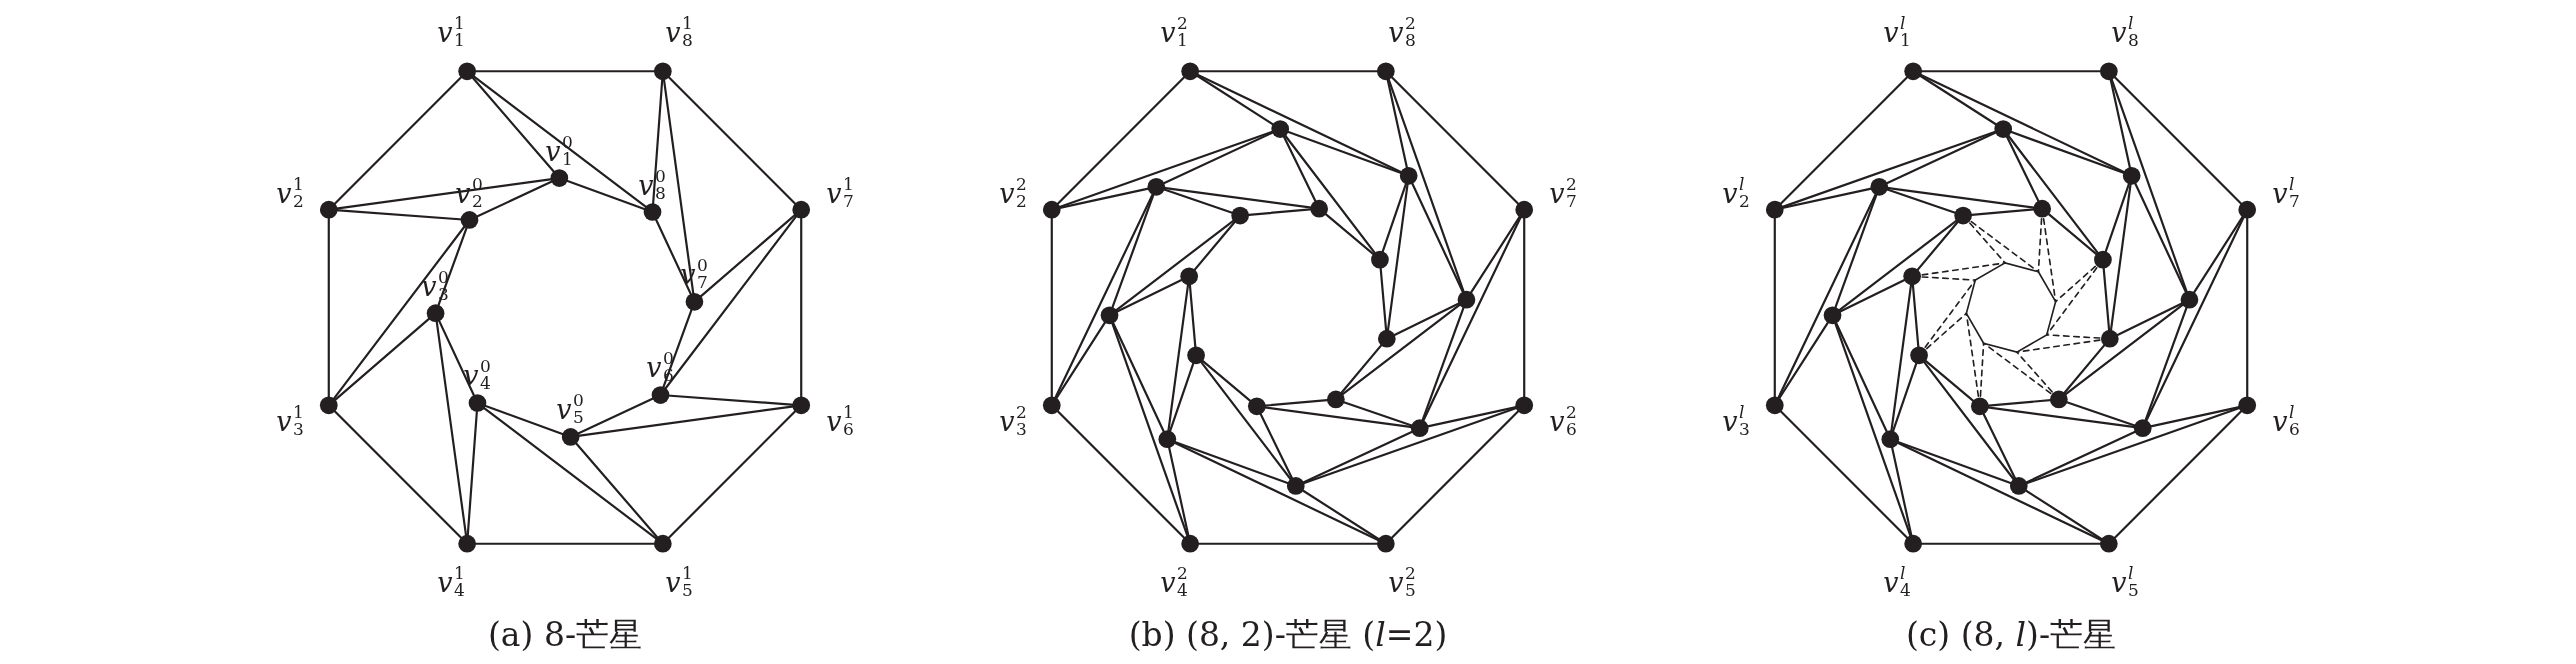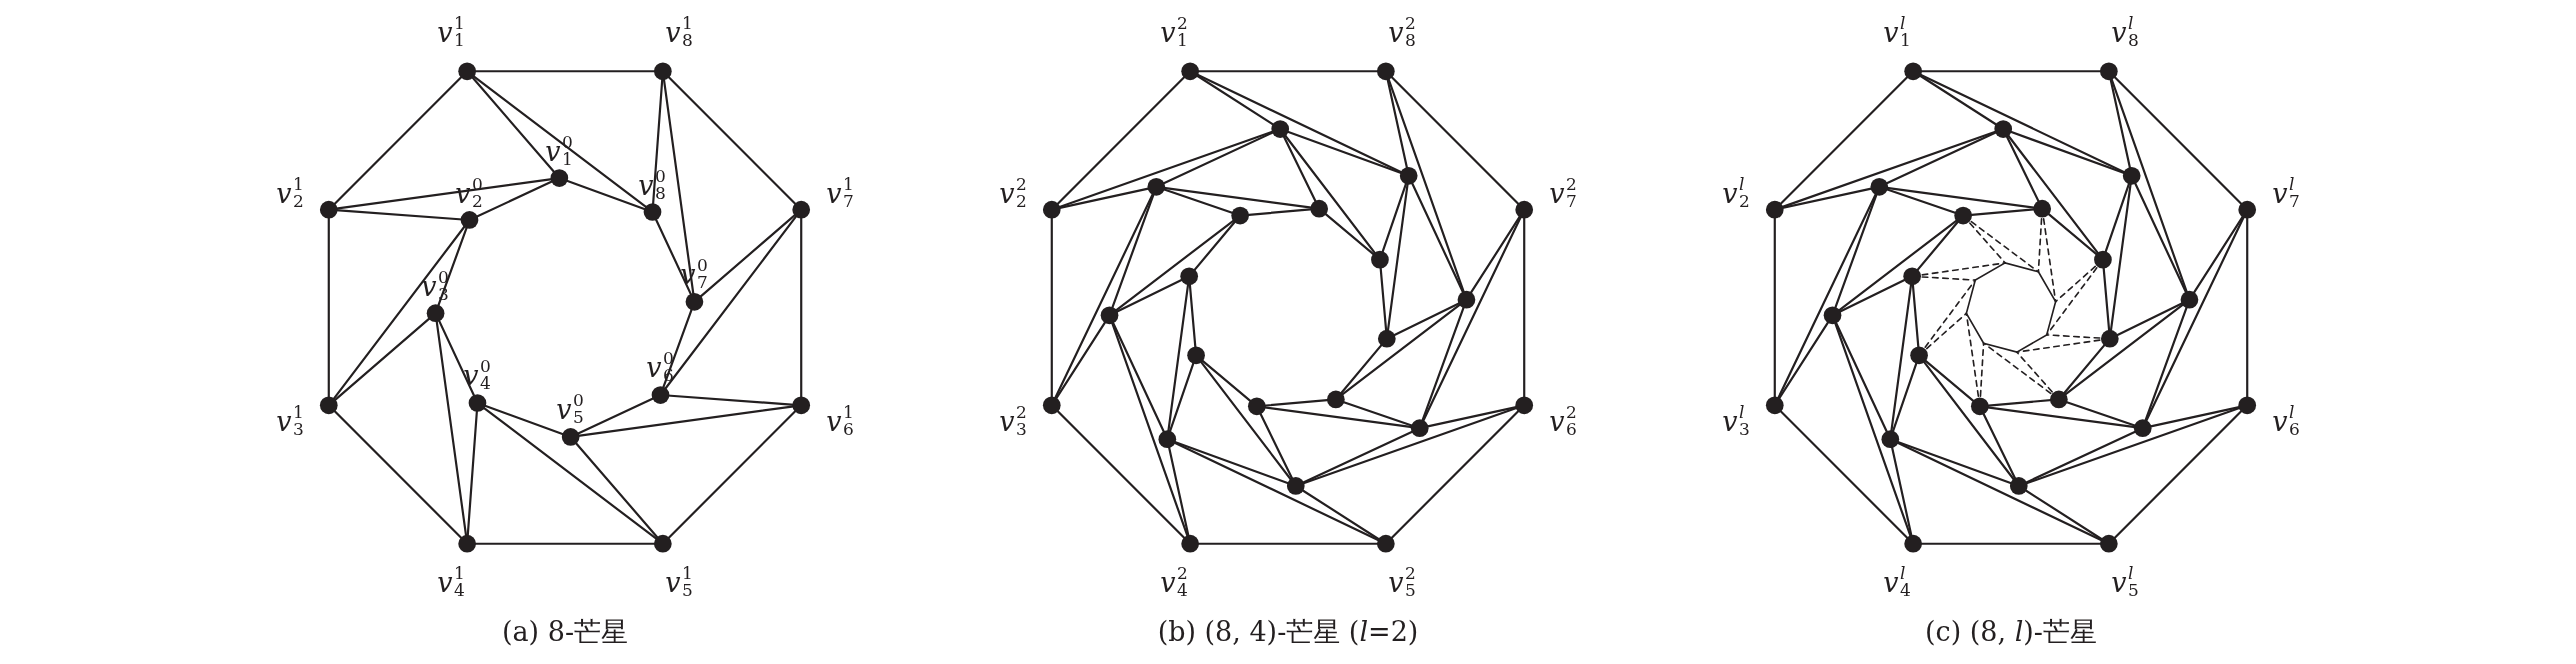--- a/index.html
+++ b/index.html
@@ -48,21 +48,21 @@
     flex-direction: column;
     align-items: flex-start;
     font-size: 17px;
     line-height: 1.02;
     margin-left: 1.4px;
     font-style: normal;
   }
   .supsub .it, .caption .it { font-style: italic; }
   .caption {
     margin-top: 5.5px;
-    font-size: 27px;
+    font-size: 33px;
     text-align: center;
     line-height: 1.1;
   }
 </style>
 </head>
 <body>
 
 <div class="row">
   <div class="figure">
     <div class="graph">
@@ -365,21 +365,21 @@
           </span>
         </div>
         <div class="vlabel" style="left: 414px; top: 28px;">
           <span class="vbase">v</span>
           <span class="supsub">
             <span class="sup">2</span>
             <span class="sub">8</span>
           </span>
         </div>
       </div>
-    <div class="caption"><span>(b) (8, 4)-芒星 (</span><span class="it">l</span><span>=2)</span></div>
+    <div class="caption"><span>(b) (8, 2)-芒星 (</span><span class="it">l</span><span>=2)</span></div>
   </div>
   <div class="figure">
     <div class="graph">
         <svg width="600" height="607" viewBox="0 0 880 890">
           <line x1="296.49371286309133" y1="98.54517530826746" x2="93.54517530826746" y2="301.49371286309133" stroke="#231f20" stroke-width="3.2" stroke-linecap="round"></line>
           <line x1="93.54517530826746" y1="301.49371286309133" x2="93.5451753082674" y2="588.5062871369084" stroke="#231f20" stroke-width="3.2" stroke-linecap="round"></line>
           <line x1="93.5451753082674" y1="588.5062871369084" x2="296.49371286309145" y2="791.4548246917326" stroke="#231f20" stroke-width="3.2" stroke-linecap="round"></line>
           <line x1="296.49371286309145" y1="791.4548246917326" x2="583.5062871369088" y2="791.4548246917325" stroke="#231f20" stroke-width="3.2" stroke-linecap="round"></line>
           <line x1="583.5062871369088" y1="791.4548246917325" x2="786.4548246917326" y2="588.5062871369086" stroke="#231f20" stroke-width="3.2" stroke-linecap="round"></line>
           <line x1="786.4548246917326" y1="588.5062871369086" x2="786.4548246917327" y2="301.49371286309156" stroke="#231f20" stroke-width="3.2" stroke-linecap="round"></line>

